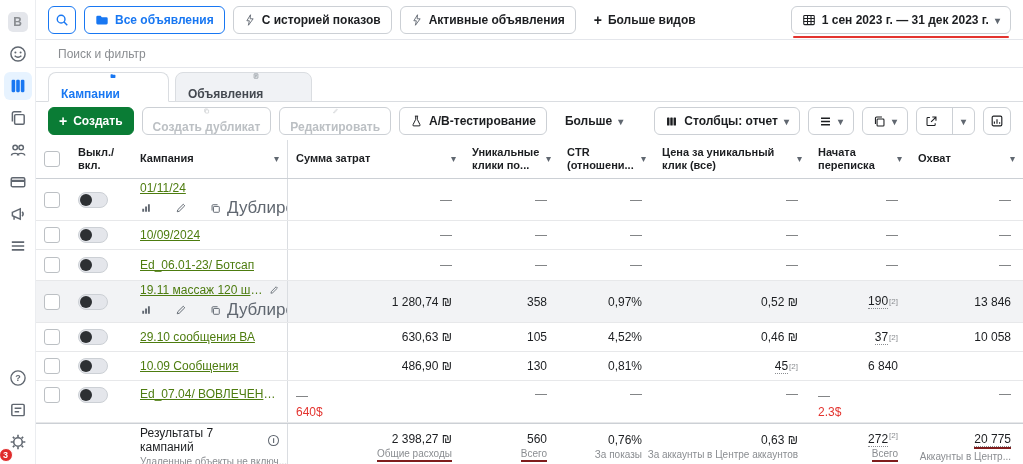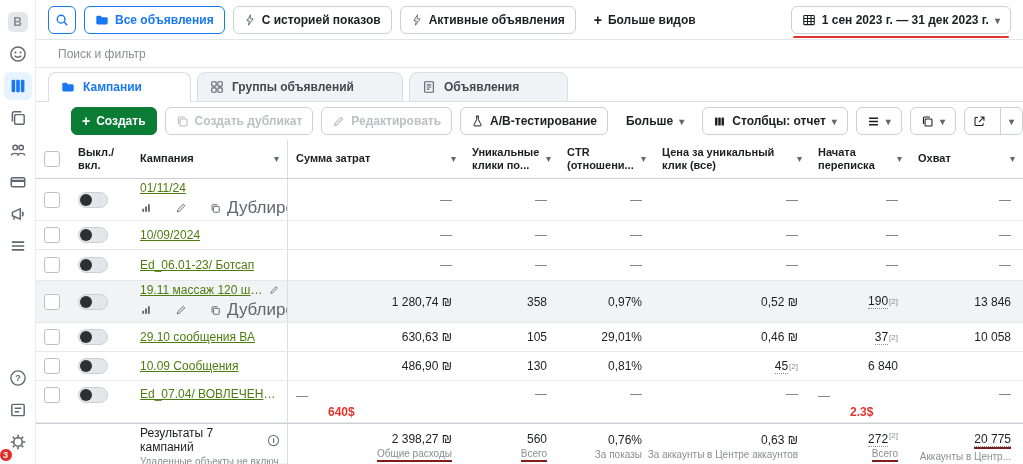--- a/index.html
+++ b/index.html
@@ -32,27 +32,27 @@
   .caret::after { content:"▾"; font-size:10px; color:#606770; }
   .plus::before { content:"+"; font-weight:bold; font-size:14px; line-height:1; }
   .date-wrap { margin-left:auto; position:relative; }
   .red-line-under { position:absolute; left:2px; right:2px; bottom:-4px; height:2px; background:#e3342f; border-radius:2px;}
 
   .filterbar { height:28px; border-bottom:1px solid #e4e6eb; display:flex; align-items:center; padding:0 22px;}
   .filterbar input { border:none; outline:none; width:100%; font-size:12px; color:#1c1e21; font-family:inherit;}
   .filterbar input::placeholder { color:#8a8d91; }
 
   .tabsrow { display:flex; align-items:flex-end; padding:4px 0 0 12px; border-bottom:1px solid #dadde1; height:34px; background:#fff;}
-  .tab { display:flex; align-items:center; gap:8px; height:30px; padding:0 48px 0 12px; margin-right:6px; margin-bottom:-1px;
-    border:1px solid #dadde1; border-bottom:1px solid #dadde1; border-radius:8px 8px 0 0; background:#f0f2f5; color:#444950; font-weight:bold; cursor:pointer;}
+  .tab { display:flex; align-items:flex-end; gap:8px; height:30px; padding:0 48px 0 12px; margin-right:6px; margin-bottom:-1px;
+    border:1px solid #dadde1; border-bottom:1px solid #dadde1; border-radius:8px 8px 0 0; background:#f0f2f5; color:#444950; font-weight:bold; cursor:pointer;flex-direction:column;}
   .tab.active { background:#fff; color:#1877f2; border-bottom-color:#fff;}
 
   .toolbar { display:flex; align-items:center; gap:8px; padding:5px 12px; height:38px;}
-  .btn.green { background:#0a7c35; border-color:#0a7c35; color:#fff;margin-left:23px;}
-  .btn.disabled { color:#bcc0c4; }
+  .btn.green { background:#0a7c35; border-color:#0a7c35; color:#fff;}
+  .btn.disabled { color:#bcc0c4;flex-direction:column; }
   .btn.disabled svg { opacity:.45; }
   .tb-right { margin-left:auto; display:flex; align-items:center; gap:8px;}
   .split { display:inline-flex; align-items:stretch; padding:0; overflow:hidden;}
   .split .seg { display:flex; align-items:center; padding:0 8px; gap:6px;}
   .split .seg + .seg { border-left:1px solid #ccd0d5; }
 
   
   .grid { display:grid; grid-template-columns:34px 62px 156px 176px 95px 95px 156px 100px 1fr; }
   .thead { border-bottom:1px solid #ccd0d5; }
   .hcell { display:flex; align-items:center; gap:4px; padding:4px 8px; min-height:38px;
@@ -69,21 +69,21 @@
   .knob { position:absolute; left:1px; top:1px; width:12px; height:12px; border-radius:50%; background:#2d3033;}
   .name-link { color:#4d7c0f; text-decoration:underline; cursor:pointer; white-space:nowrap; overflow:hidden; text-overflow:ellipsis;}
   .namecell { flex-direction:column; align-items:flex-start; justify-content:center; gap:3px; overflow:hidden;}
   .nameline { display:flex; align-items:center; gap:6px; max-width:100%;}
   .row-actions { display:flex; align-items:center; gap:23px; color:#606770; font-size:17px;}
   .row-actions .lbl { color:#606770; }
   .dots-icon::after { content:"···"; font-weight:bold; letter-spacing:1px; color:#606770;}
   .dotted { border-bottom:1px dotted #8a8d91; }
   sup { font-size:8px; color:#8a8d91; margin-left:1px;}
   .col { flex-direction:column; align-items:flex-end; justify-content:center; gap:2px;}
-  .annot { color:#e3342f; font-weight:bold;margin-left:32px; }
+  .annot { color:#e3342f; font-weight:normal; }
   .r-open { align-items:flex-start; padding-top:6px;}
 
   .tfoot { border-top:1px solid #ccd0d5; }
   .tfoot .cell { min-height:44px; }
   .f-title { display:flex; align-items:center; gap:5px; font-size:12px; color:#1c1e21;}
   .f-sub { font-size:10px; color:#8a8d91; white-space:nowrap;}
   .info-icon { width:11px; height:11px; border:1px solid #606770; border-radius:50%; font-size:8px; color:#606770;
     display:inline-flex; align-items:center; justify-content:center; font-weight:bold;}
   .info-icon::after { content:"i"; }
   .red-u { border-bottom:2px solid #7f1d1d; padding-bottom:1px; }
@@ -212,29 +212,20 @@
   <div class="filterbar">
     <input type="text" placeholder="Поиск и фильтр" style="">
   </div>
 
   <div class="tabsrow">
     <div class="tab active">
       <svg class="ic" width="14" height="14" viewBox="0 0 16 16" fill="#1877f2">
           <path d="M1.5 4.5A1.5 1.5 0 0 1 3 3h3.4l1.4 1.8H13A1.5 1.5 0 0 1 14.5 6.3v5.2A1.5 1.5 0 0 1 13 13H3a1.5 1.5 0 0 1-1.5-1.5z"></path>
         </svg>
       <span>Кампании</span>
-    </div>
-    <div class="tab">
-      <svg class="ic" width="14" height="14" viewBox="0 0 16 16" fill="none" stroke="#606770" stroke-width="1.3">
-          <rect x="2" y="2" width="5" height="5" rx="1"></rect>
-          <rect x="9" y="2" width="5" height="5" rx="1"></rect>
-          <rect x="2" y="9" width="5" height="5" rx="1"></rect>
-          <rect x="9" y="9" width="5" height="5" rx="1"></rect>
-        </svg>
-      <span>Группы объявлений</span>
     </div>
     <div class="tab">
       <svg class="ic" width="14" height="14" viewBox="0 0 16 16" fill="none" stroke="#606770" stroke-width="1.3">
           <rect x="3" y="2" width="10" height="12" rx="1"></rect>
           <path d="M5.5 5.5h5M5.5 8h5M5.5 10.5h3"></path>
         </svg>
       <span>Объявления</span>
     </div>
   </div>
 
@@ -485,21 +476,21 @@
             <span class="knob"></span>
           </span>
         </div>
       <div class="cell namecell c-name-col">
           <div class="nameline">
             <span class="name-link">29.10 сообщения ВА</span>
           </div>
         </div>
       <div class="cell num">630,63 ₪</div>
       <div class="cell num">105</div>
-      <div class="cell num">29,01%</div>
+      <div class="cell num">4,52%</div>
       <div class="cell num">0,46 ₪</div>
       <div class="cell num">
           <span class="dotted">37</span>
           <sup>[2]</sup>
         </div>
       <div class="cell num">10 058</div>
     </div>
 
     <div class="grid trow" style="min-height:28px;">
       <div class="cell">

